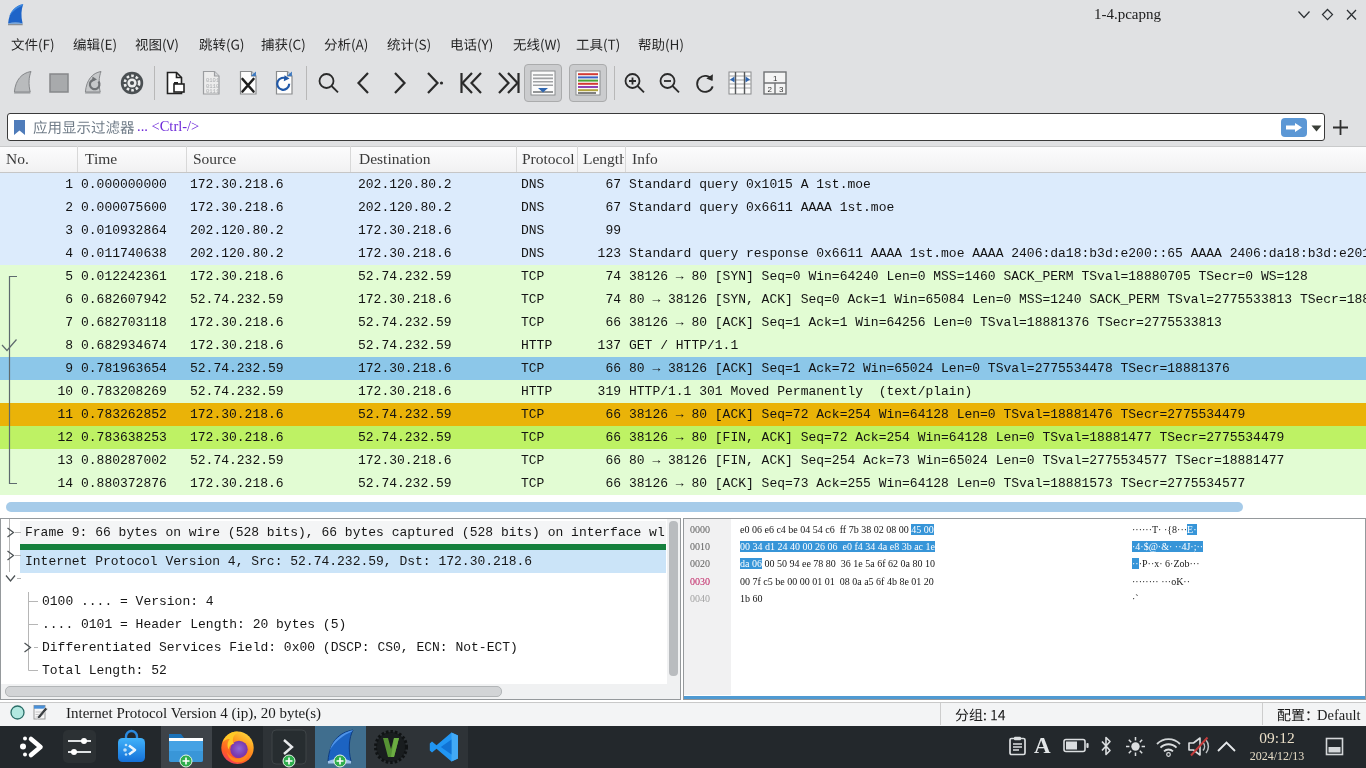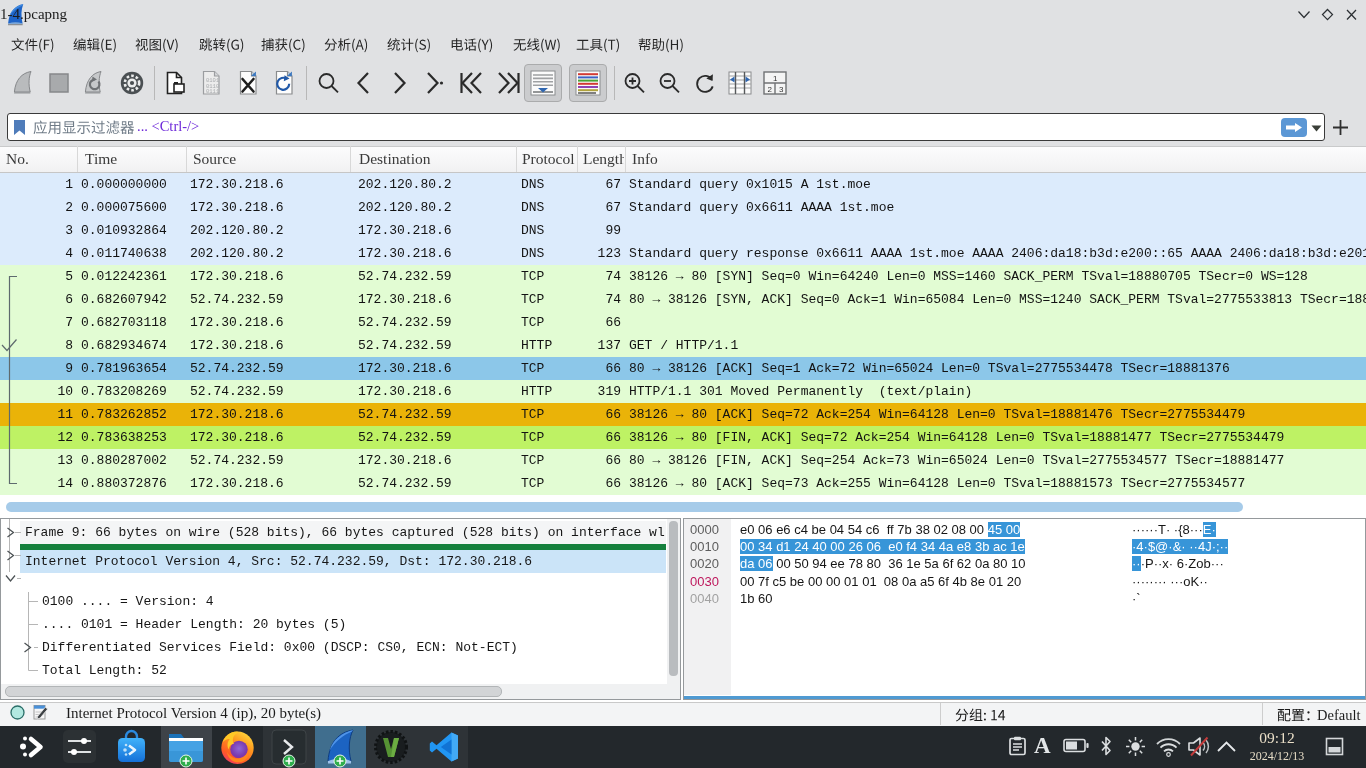--- a/index.html
+++ b/index.html
@@ -20,35 +20,35 @@
 .hsep{position:absolute;top:146px;width:1px;height:26px;background:#d8d8d8}
 #plist{left:0;top:173px;width:1366px;height:322px}
 .prow{position:absolute;left:0;width:1366px;height:23px;font-family:"Liberation Mono",monospace;font-size:13px;line-height:23px;color:#131313;white-space:pre}
 .prow span{position:absolute;top:0}
 .c-no{left:0;width:73px;text-align:right}
 .c-time{left:81px}.c-src{left:190px}.c-dst{left:358px}.c-pro{left:521px}
 .c-len{left:540px;width:81px;text-align:right}.c-info{left:629px}
 #details{left:0;top:518px;width:681px;height:182px;border:1px solid #95999c;background:#fff}
 .drow{position:absolute;left:1px;width:664px;height:23px;font-family:"Liberation Mono",monospace;font-size:13px;line-height:23px;color:#161616;white-space:pre;overflow:hidden}
 #hexpane{left:683px;top:518px;width:683px;height:182px;border:1px solid #95999c;background:#fff}
-.xrow{position:absolute;font-family:Liberation Sans, sans-serif;font-size:13px;line-height:17px;white-space:pre;color:#161616}
+.xrow{position:absolute;font-family:Liberation Serif, serif;font-size:10px;line-height:17px;white-space:pre;color:#161616}
 .hl{background:#3795d8;color:#fff}
 #statusbar{left:0;top:702px;width:1366px;height:24px;background:#f3f4f5;border-top:1px solid #c9c9c9}
 #taskbar{left:0;top:726px;width:1366px;height:42px;background:#23282c}
 .cjk{display:inline-block}
 </style></head><body>
 
 <div id="titlebar" class="abs">
 <svg class="abs" style="left:5px;top:3px" width="21" height="24" viewBox="0 0 21 24">
       <path d="M18.2 1.2 C10.5 2.2 4.2 8.5 3.1 20.5 L17.6 20.5 C15.8 13 16.2 6.5 18.2 1.2 Z" fill="#1e64c8"></path>
       <path d="M18.2 1.2 C12 2.5 6.5 6.5 4.2 13.5 C8 7.5 13 4.5 18 2.2 Z" fill="#3f8ae0"></path>
       <path d="M3.1 20.8 L17.6 20.8 L17.7 22.2 L3 22.2 Z" fill="#8a8f94"></path>
       <path d="M3.1 20.5 C8 18.8 13 18.8 17.6 20.5 L17.6 21 L3.1 21 Z" fill="#7ea8d8"></path>
     </svg>
-<div class="abs title" style="left:0;top:6px;width:1161px;text-align:left">1-4.pcapng</div>
+<div class="abs title" style="left:0;top:6px;width:1161px;text-align:right">1-4.pcapng</div>
 <svg class="abs" style="left:1296px;top:8px" width="64" height="14" viewBox="0 0 64 14">
       <g stroke="#2c3034" stroke-width="1.25" fill="none">
         <path d="M2.5 3.5 L8 9.5 L13.5 3.5"></path>
         <path d="M31.5 1.5 L36.5 6.6 L31.5 11.7 L26.5 6.6 Z"></path>
         <path d="M51 2 L60 11.5 M60 2 L51 11.5"></path>
       </g>
     </svg>
 </div>
 <div id="menubar" class="abs"></div>
 <div class="menuitem" style="left:11px"><svg class="cjk " width="43.6" height="19.5" viewBox="0 0 43.6 19.5">
@@ -316,21 +316,21 @@
 <div class="hsep" style="left:516px"></div>
 <div class="hsep" style="left:577px"></div>
 <div class="hsep" style="left:625px"></div>
 <div id="plist" class="abs"></div>
 <div class="prow" style="top:173px;background:#dcebfc"><span class="c-no">1</span><span class="c-time">0.000000000</span><span class="c-src">172.30.218.6</span><span class="c-dst">202.120.80.2</span><span class="c-pro">DNS</span><span class="c-len">67</span><span class="c-info">Standard query 0x1015 A 1st.moe</span></div>
 <div class="prow" style="top:196px;background:#dcebfc"><span class="c-no">2</span><span class="c-time">0.000075600</span><span class="c-src">172.30.218.6</span><span class="c-dst">202.120.80.2</span><span class="c-pro">DNS</span><span class="c-len">67</span><span class="c-info">Standard query 0x6611 AAAA 1st.moe</span></div>
 <div class="prow" style="top:219px;background:#dcebfc"><span class="c-no">3</span><span class="c-time">0.010932864</span><span class="c-src">202.120.80.2</span><span class="c-dst">172.30.218.6</span><span class="c-pro">DNS</span><span class="c-len">99</span></div>
 <div class="prow" style="top:242px;background:#dcebfc"><span class="c-no">4</span><span class="c-time">0.011740638</span><span class="c-src">202.120.80.2</span><span class="c-dst">172.30.218.6</span><span class="c-pro">DNS</span><span class="c-len">123</span><span class="c-info">Standard query response 0x6611 AAAA 1st.moe AAAA 2406:da18:b3d:e200::65 AAAA 2406:da18:b3d:e201</span></div>
 <div class="prow" style="top:265px;background:#e2fcd3"><span class="c-no">5</span><span class="c-time">0.012242361</span><span class="c-src">172.30.218.6</span><span class="c-dst">52.74.232.59</span><span class="c-pro">TCP</span><span class="c-len">74</span><span class="c-info">38126 → 80 [SYN] Seq=0 Win=64240 Len=0 MSS=1460 SACK_PERM TSval=18880705 TSecr=0 WS=128</span></div>
 <div class="prow" style="top:288px;background:#e2fcd3"><span class="c-no">6</span><span class="c-time">0.682607942</span><span class="c-src">52.74.232.59</span><span class="c-dst">172.30.218.6</span><span class="c-pro">TCP</span><span class="c-len">74</span><span class="c-info">80 → 38126 [SYN, ACK] Seq=0 Ack=1 Win=65084 Len=0 MSS=1240 SACK_PERM TSval=2775533813 TSecr=188</span></div>
-<div class="prow" style="top:311px;background:#e2fcd3"><span class="c-no">7</span><span class="c-time">0.682703118</span><span class="c-src">172.30.218.6</span><span class="c-dst">52.74.232.59</span><span class="c-pro">TCP</span><span class="c-len">66</span></div>
+<div class="prow" style="top:311px;background:#e2fcd3"><span class="c-no">7</span><span class="c-time">0.682703118</span><span class="c-src">172.30.218.6</span><span class="c-dst">52.74.232.59</span><span class="c-pro">TCP</span><span class="c-len">66</span><span class="c-info">38126 → 80 [ACK] Seq=1 Ack=1 Win=64256 Len=0 TSval=18881376 TSecr=2775533813</span></div>
 <div class="prow" style="top:334px;background:#e2fcd3"><span class="c-no">8</span><span class="c-time">0.682934674</span><span class="c-src">172.30.218.6</span><span class="c-dst">52.74.232.59</span><span class="c-pro">HTTP</span><span class="c-len">137</span><span class="c-info">GET / HTTP/1.1</span></div>
 <div class="prow" style="top:357px;background:#8cc7e9"><span class="c-no">9</span><span class="c-time">0.781963654</span><span class="c-src">52.74.232.59</span><span class="c-dst">172.30.218.6</span><span class="c-pro">TCP</span><span class="c-len">66</span><span class="c-info">80 → 38126 [ACK] Seq=1 Ack=72 Win=65024 Len=0 TSval=2775534478 TSecr=18881376</span></div>
 <div class="prow" style="top:380px;background:#e2fcd3"><span class="c-no">10</span><span class="c-time">0.783208269</span><span class="c-src">52.74.232.59</span><span class="c-dst">172.30.218.6</span><span class="c-pro">HTTP</span><span class="c-len">319</span><span class="c-info">HTTP/1.1 301 Moved Permanently  (text/plain)</span></div>
 <div class="prow" style="top:403px;background:#eab308"><span class="c-no">11</span><span class="c-time">0.783262852</span><span class="c-src">172.30.218.6</span><span class="c-dst">52.74.232.59</span><span class="c-pro">TCP</span><span class="c-len">66</span><span class="c-info">38126 → 80 [ACK] Seq=72 Ack=254 Win=64128 Len=0 TSval=18881476 TSecr=2775534479</span></div>
 <div class="prow" style="top:426px;background:#bef264"><span class="c-no">12</span><span class="c-time">0.783638253</span><span class="c-src">172.30.218.6</span><span class="c-dst">52.74.232.59</span><span class="c-pro">TCP</span><span class="c-len">66</span><span class="c-info">38126 → 80 [FIN, ACK] Seq=72 Ack=254 Win=64128 Len=0 TSval=18881477 TSecr=2775534479</span></div>
 <div class="prow" style="top:449px;background:#e2fcd3"><span class="c-no">13</span><span class="c-time">0.880287002</span><span class="c-src">52.74.232.59</span><span class="c-dst">172.30.218.6</span><span class="c-pro">TCP</span><span class="c-len">66</span><span class="c-info">80 → 38126 [FIN, ACK] Seq=254 Ack=73 Win=65024 Len=0 TSval=2775534577 TSecr=18881477</span></div>
 <div class="prow" style="top:472px;background:#e2fcd3"><span class="c-no">14</span><span class="c-time">0.880372876</span><span class="c-src">172.30.218.6</span><span class="c-dst">52.74.232.59</span><span class="c-pro">TCP</span><span class="c-len">66</span><span class="c-info">38126 → 80 [ACK] Seq=73 Ack=255 Win=64128 Len=0 TSval=18881573 TSecr=2775534577</span></div>
 <svg class="abs" style="left:0;top:173px" width="30" height="322" viewBox="0 0 30 322">
     <g fill="none" stroke="#5e6a6e" stroke-width="1.2">
       <path d="M17 103.5 H9.5 V310.5 H17"></path>

